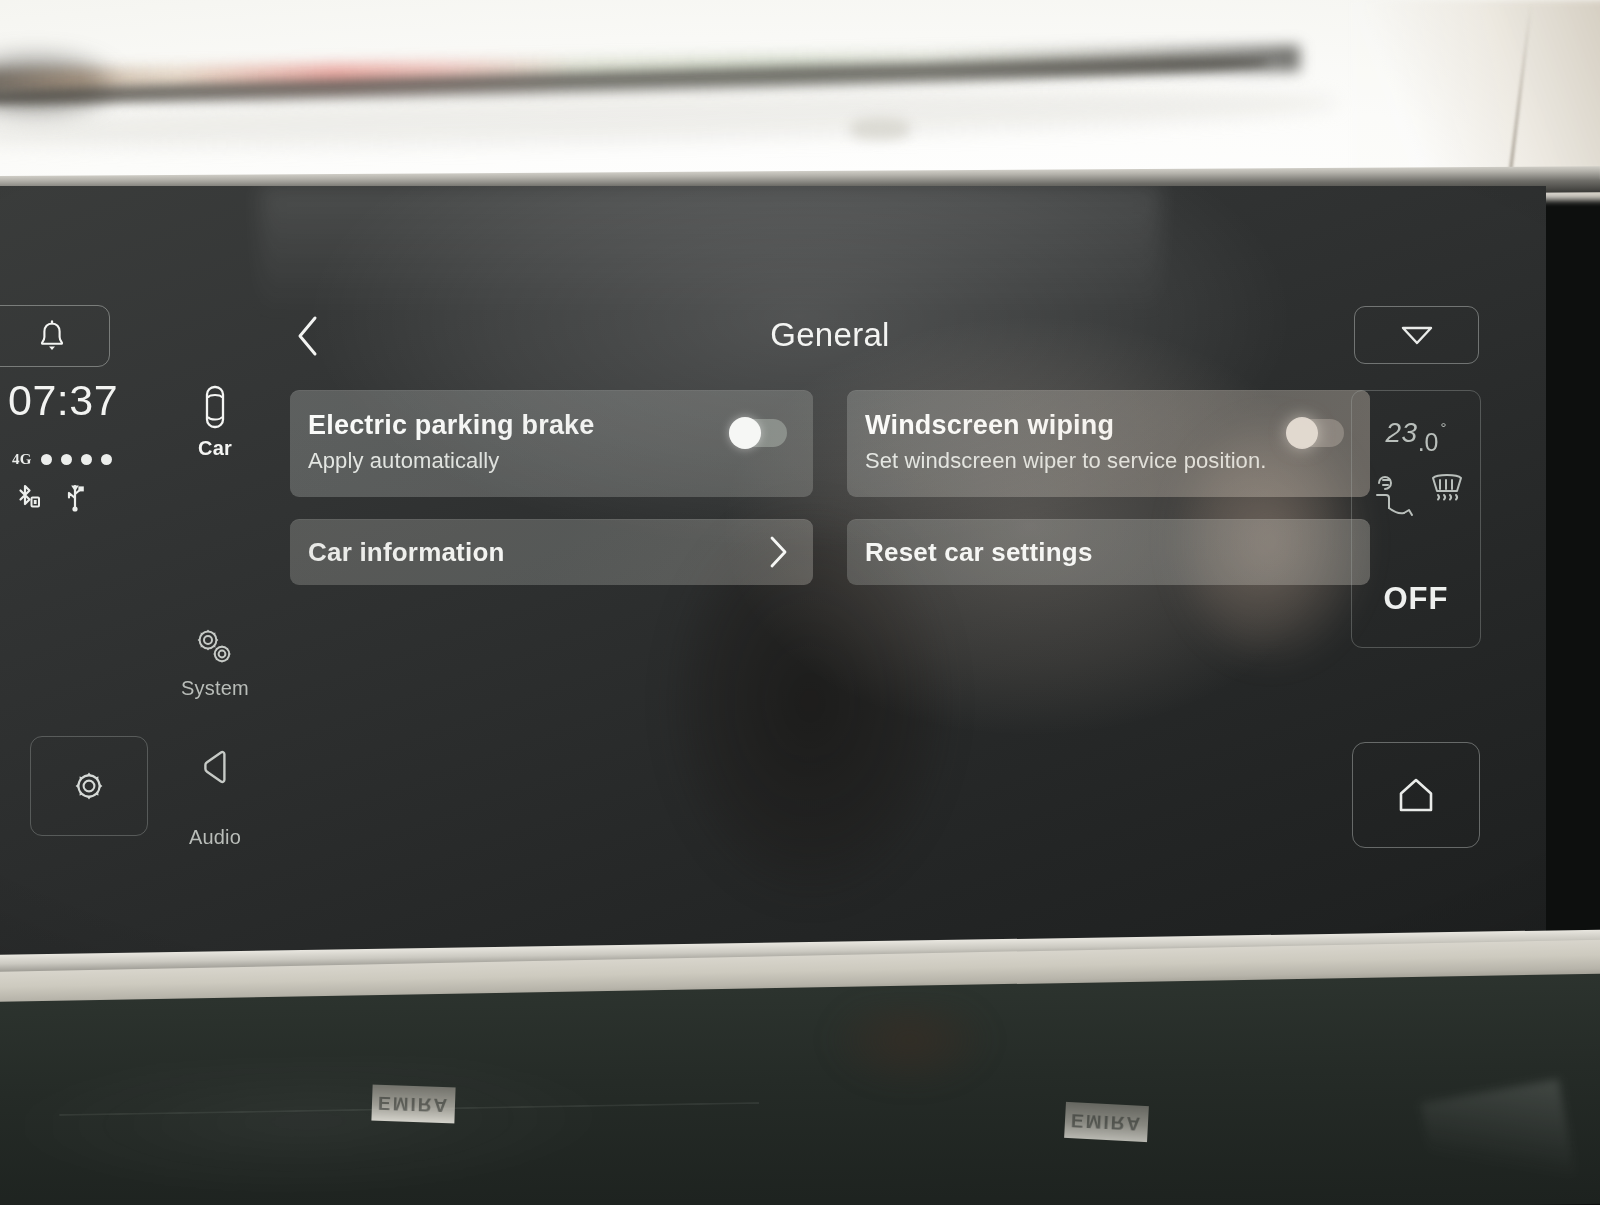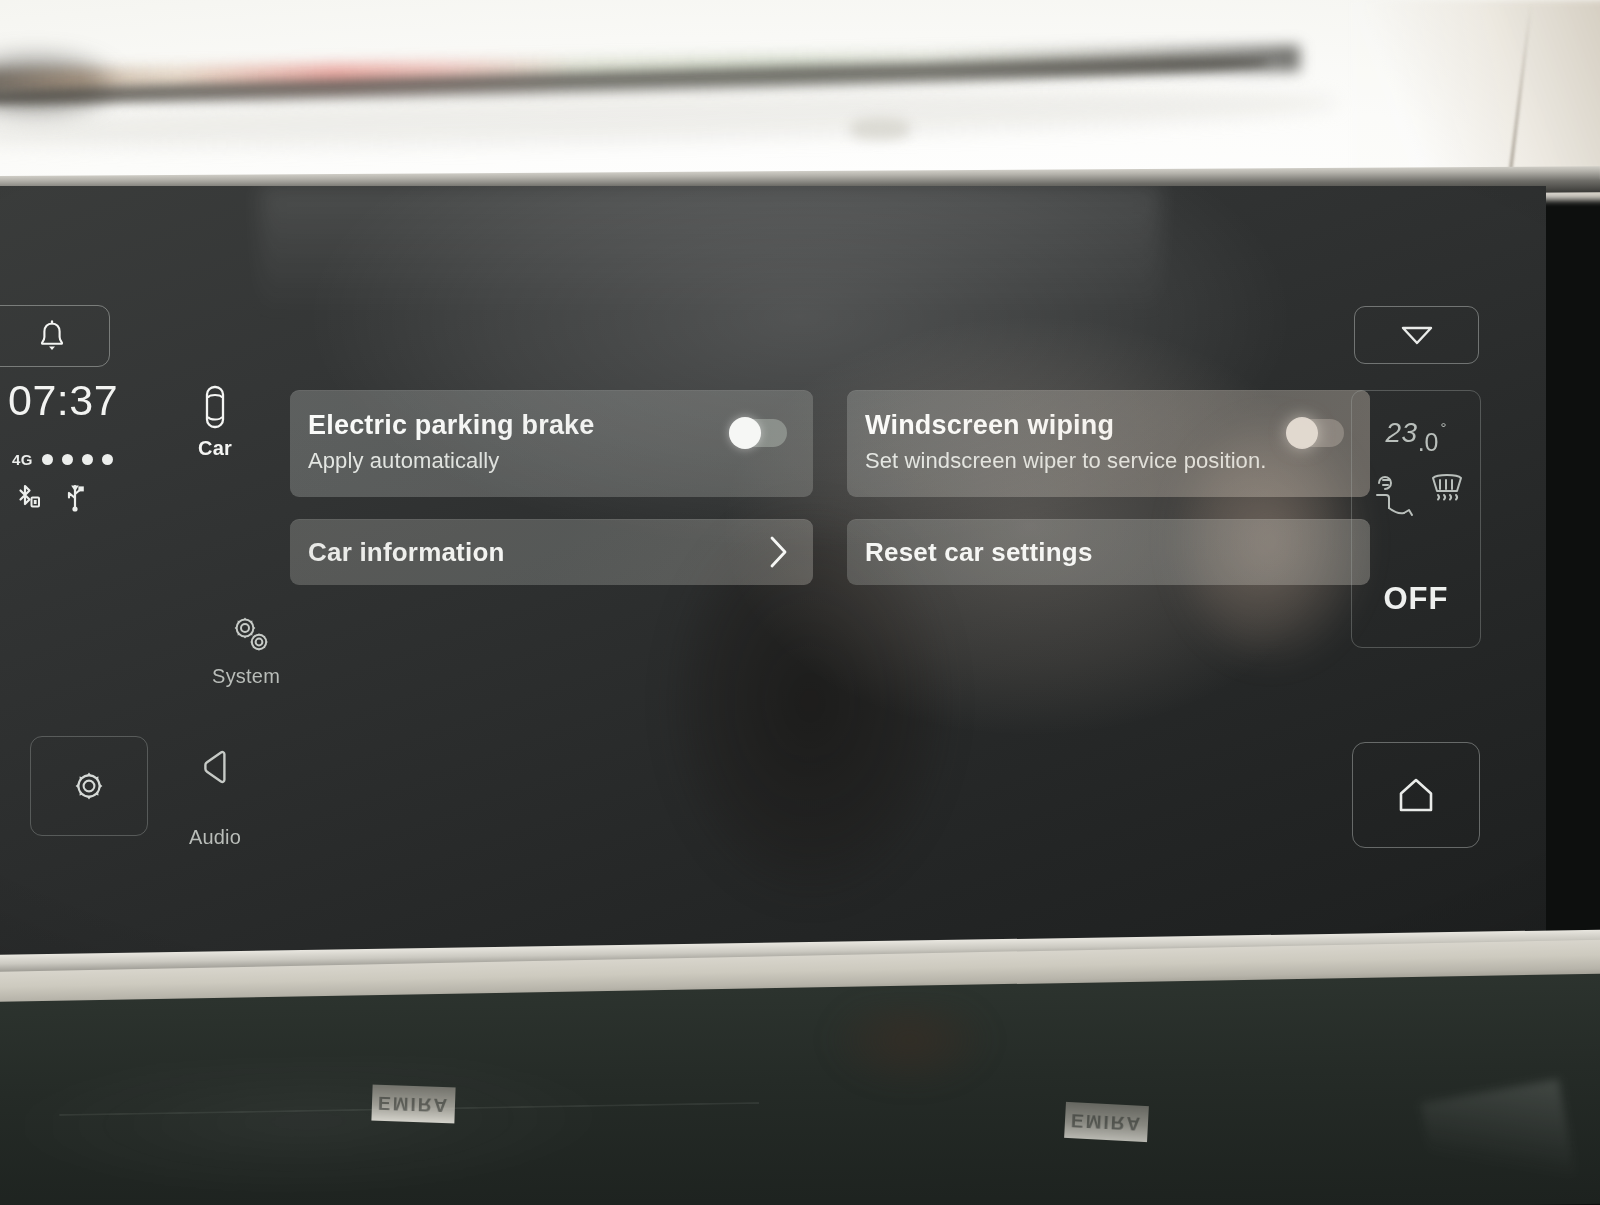--- a/index.html
+++ b/index.html
@@ -112,21 +112,21 @@
     padding-left: 16px;
   }
   .clock {
     position: absolute; left: 8px; top: 190px;
     font-size: 43px; font-weight: 400; color: #f2f3f1; letter-spacing: .5px;
   }
   .sig-row {
     position: absolute; left: 12px; top: 265px;
     display: flex; align-items: center; gap: 9px;
   }
-  .sig-4g { font-size: 15px; font-weight: 700; color: #eceeec; letter-spacing: .3px; }
+  .sig-4g { font-size: 15px; font-weight: 700; color: #eceeec; letter-spacing: .3px; font-family: Liberation Serif, serif; }
   .dot { width: 11px; height: 11px; border-radius: 50%; background: #eceeec; }
   .conn-row {
     position: absolute; left: 12px; top: 296px;
     display: flex; align-items: center; gap: 20px;
   }
   .gear-btn {
     position: absolute; left: 30px; top: 550px; width: 118px; height: 100px;
     border: 1.2px solid rgba(190,195,192,.30); border-radius: 12px;
     display: flex; align-items: center; justify-content: center;
   }
@@ -136,21 +136,21 @@
   .nav-item {
     position: absolute; left: 0; width: 130px;
     display: flex; flex-direction: column; align-items: center; gap: 7px;
   }
   .nav-item .ic { display: flex; align-items: center; justify-content: center; height: 46px; }
   .nav-label { font-size: 20px; letter-spacing: .2px; }
   .nav-item.active .nav-label { color: #f4f5f3; font-weight: 700; }
   .nav-item.dim .nav-label { color: #b9bdb9; font-weight: 400; }
   .nav-car    { top: 198px; }
   .nav-connect{ top: 320px; }
-  .nav-system { top: 426px; align-items: flex-end; }
+  .nav-system { top: 438px; }
   .nav-audio  { top: 558px; gap: 36px; }
 
   
   .header { position: absolute; left: 280px; top: 118px; width: 1100px; height: 64px; z-index: 5; }
   .back-btn {
     position: absolute; left: 0; top: 4px; width: 56px; height: 56px;
     display: flex; align-items: center; justify-content: center;
   }
   .page-title {
     position: absolute; left: 0; right: 0; top: 12px; text-align: center;
@@ -375,20 +375,30 @@
       <div class="nav-item nav-audio dim">
         <span class="ic">
           <svg width="46" height="44" viewBox="0 0 46 44" fill="none">
             <path d="M29 7.5c1.6-1.1 3.4-.2 3.4 1.7v25.6c0 1.9-1.8 2.8-3.4 1.7l-14-9.8c-1-.7-1.6-1.6-1.6-2.6v-4.2c0-1 .6-1.9 1.6-2.6l14-9.8z" stroke="#c6cac6" stroke-width="2.4" stroke-linejoin="round"></path>
           </svg>
         </span>
         <span class="nav-label">Audio</span>
       </div>
     </div>
 
+    <div class="header">
+      <div class="back-btn">
+        <span>
+          <svg width="30" height="48" viewBox="0 0 30 48" fill="none">
+            <path d="M22 6L7 24l15 18" stroke="#f3f4f2" stroke-width="3" stroke-linecap="round" stroke-linejoin="round"></path>
+          </svg>
+        </span>
+      </div>
+      <div class="page-title">General</div>
+    </div>
 
     <div class="grid">
 
       <div class="card tall">
         <div class="tint tint-epb"></div>
         <div class="card-title">Electric parking brake</div>
         <div class="card-sub">Apply automatically</div>
         <div class="toggle">
           <span class="knob"></span>
         </div>

